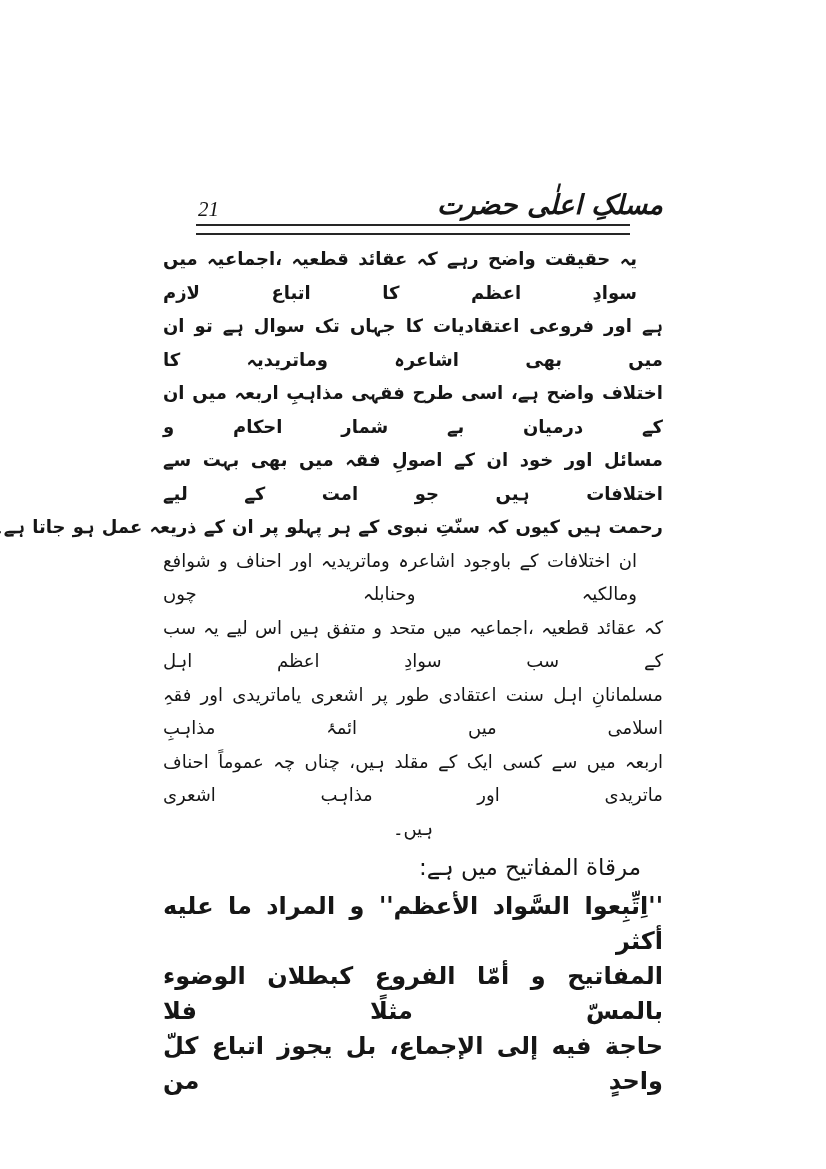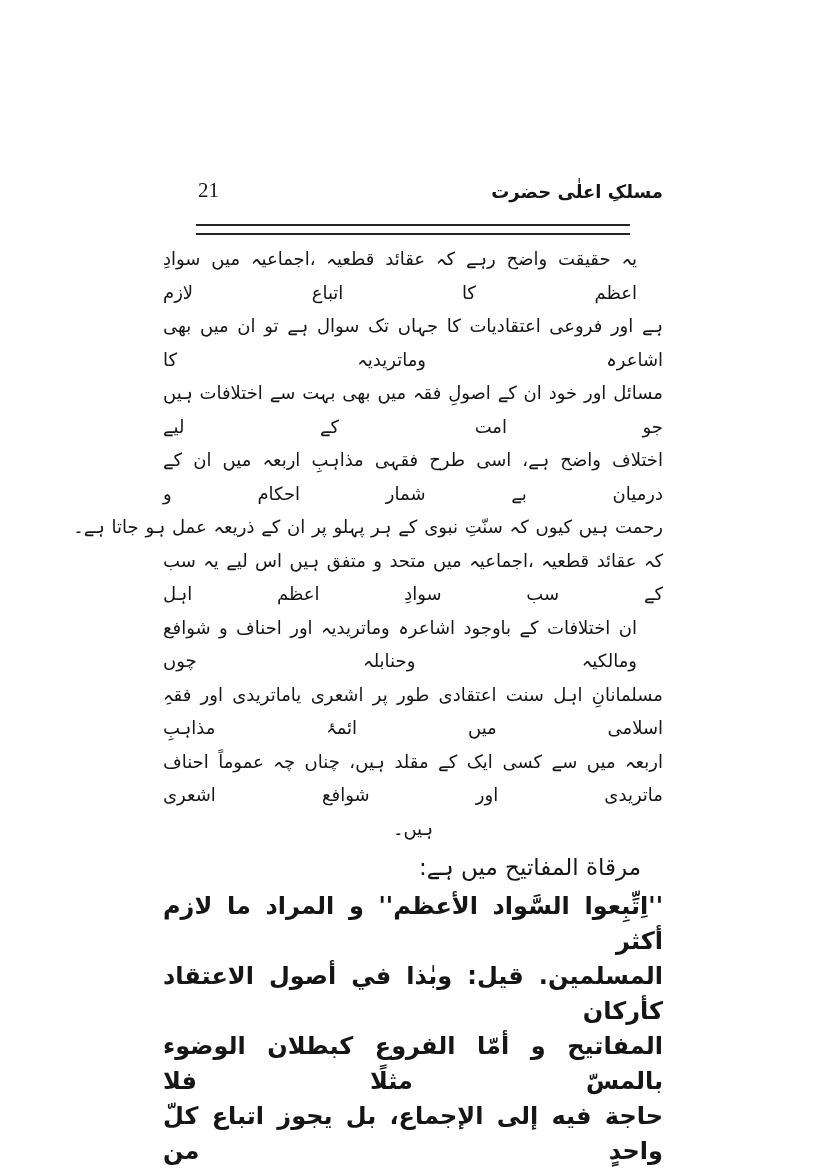--- a/index.html
+++ b/index.html
@@ -15,49 +15,51 @@
     color: #161616;
   }
   .page {
     width: 500px;
     margin: 0 auto;
     padding-top: 180px;
   }
   .header {
     display: flex;
     justify-content: space-between;
+    align-items: flex-end;
     height: 42px;
+    font-style: italic;
   }
   .page-num {
     font-family: "Liberation Serif", "DejaVu Serif", serif;
     font-size: 21px;
     padding-left: 35px;
     line-height: 1;
     padding-bottom: 2px;
   }
   .book-title {
     direction: rtl;
-    font-size: 18px;
+    font-size: 27px;
     font-weight: bold;
     line-height: 1.3;
   }
   .double-rule {
     height: 7px;
     border-top: 2.5px solid #262626;
     border-bottom: 2.5px solid #262626;
     margin: 0 33px;
   }
   .double-rule.top { margin-top: 2px; }
   .urdu {
     direction: rtl;
     font-size: 18px;
     line-height: 33.5px;
     word-spacing: 1px;
   }
-  .urdu.para1 { margin-top: 7px; }
+  .urdu.para1 { margin-top: 7px; font-weight: bold; }
   .arabic {
     direction: rtl;
     font-size: 24px;
     font-weight: bold;
     line-height: 35px;
     margin-top: 2px;
   }
   .line { white-space: nowrap; }
   .line.just {
     white-space: normal;
@@ -83,36 +85,35 @@
   <div class="header">
     <div class="page-num">21</div>
     <div class="book-title" lang="ur">مسلکِ اعلٰی حضرت</div>
   </div>
 
   <div class="double-rule top"></div>
 
   <div class="urdu para1" lang="ur">
     <div class="line just indent">یہ حقیقت واضح رہے کہ عقائد قطعیہ ،اجماعیہ میں سوادِ اعظم کا اتباع لازم</div>
     <div class="line just">ہے اور فروعی اعتقادیات کا جہاں تک سوال ہے تو ان میں بھی اشاعرہ وماتریدیہ کا</div>
+    <div class="line just">اختلاف واضح ہے، اسی طرح فقہی مذاہبِ اربعہ میں ان کے درمیان بے شمار احکام و</div>
     <div class="line just">مسائل اور خود ان کے اصولِ فقہ میں بھی بہت سے اختلافات ہیں جو امت کے لیے</div>
-    <div class="line just">اختلاف واضح ہے، اسی طرح فقہی مذاہبِ اربعہ میں ان کے درمیان بے شمار احکام و</div>
     <div class="line endline">رحمت ہیں کیوں کہ سنّتِ نبوی کے ہر پہلو پر ان کے ذریعہ عمل ہو جاتا ہے۔</div>
   </div>
 
   <div class="urdu para2" lang="ur">
+    <div class="line just indent">ان اختلافات کے باوجود اشاعرہ وماتریدیہ اور احناف و شوافع ومالکیہ وحنابلہ چوں</div>
     <div class="line just">کہ عقائد قطعیہ ،اجماعیہ میں متحد و متفق ہیں اس لیے یہ سب کے سب سوادِ اعظم اہل</div>
-    <div class="line just indent">ان اختلافات کے باوجود اشاعرہ وماتریدیہ اور احناف و شوافع ومالکیہ وحنابلہ چوں</div>
     <div class="line just">مسلمانانِ اہل سنت اعتقادی طور پر اشعری یاماتریدی اور فقہِ اسلامی میں ائمۂ مذاہبِ</div>
-    <div class="line just">اربعہ میں سے کسی ایک کے مقلد ہیں، چناں چہ عموماً احناف ماتریدی اور شوافع اشعری</div>
+    <div class="line just">اربعہ میں سے کسی ایک کے مقلد ہیں، چناں چہ عموماً احناف ماتریدی اور مذاہب اشعری</div>
     <div class="line endline">ہیں۔</div>
   </div>
 
   <div class="intro-line" lang="ur">مرقاة المفاتیح میں ہے:</div>
 
   <div class="arabic" lang="ar">
-    <div class="line just">''اِتِّبِعوا السَّواد الأعظم'' و المراد ما لازم أكثر</div>
-    <div class="line just">المسلمین. قیل: وبٰذا في أصول الاعتقاد كأركان</div>
+    <div class="line just">''اِتِّبِعوا السَّواد الأعظم'' و المراد ما علیه أكثر</div>
     <div class="line just">المفاتیح و أمّا الفروع كبطلان الوضوء بالمسّ مثلًا فلا</div>
     <div class="line just">حاجة فیه إلى الإجماع، بل یجوز اتباع كلّ واحدٍ من</div>
 
   </div>
 
 </div>
 
 </body></html>

